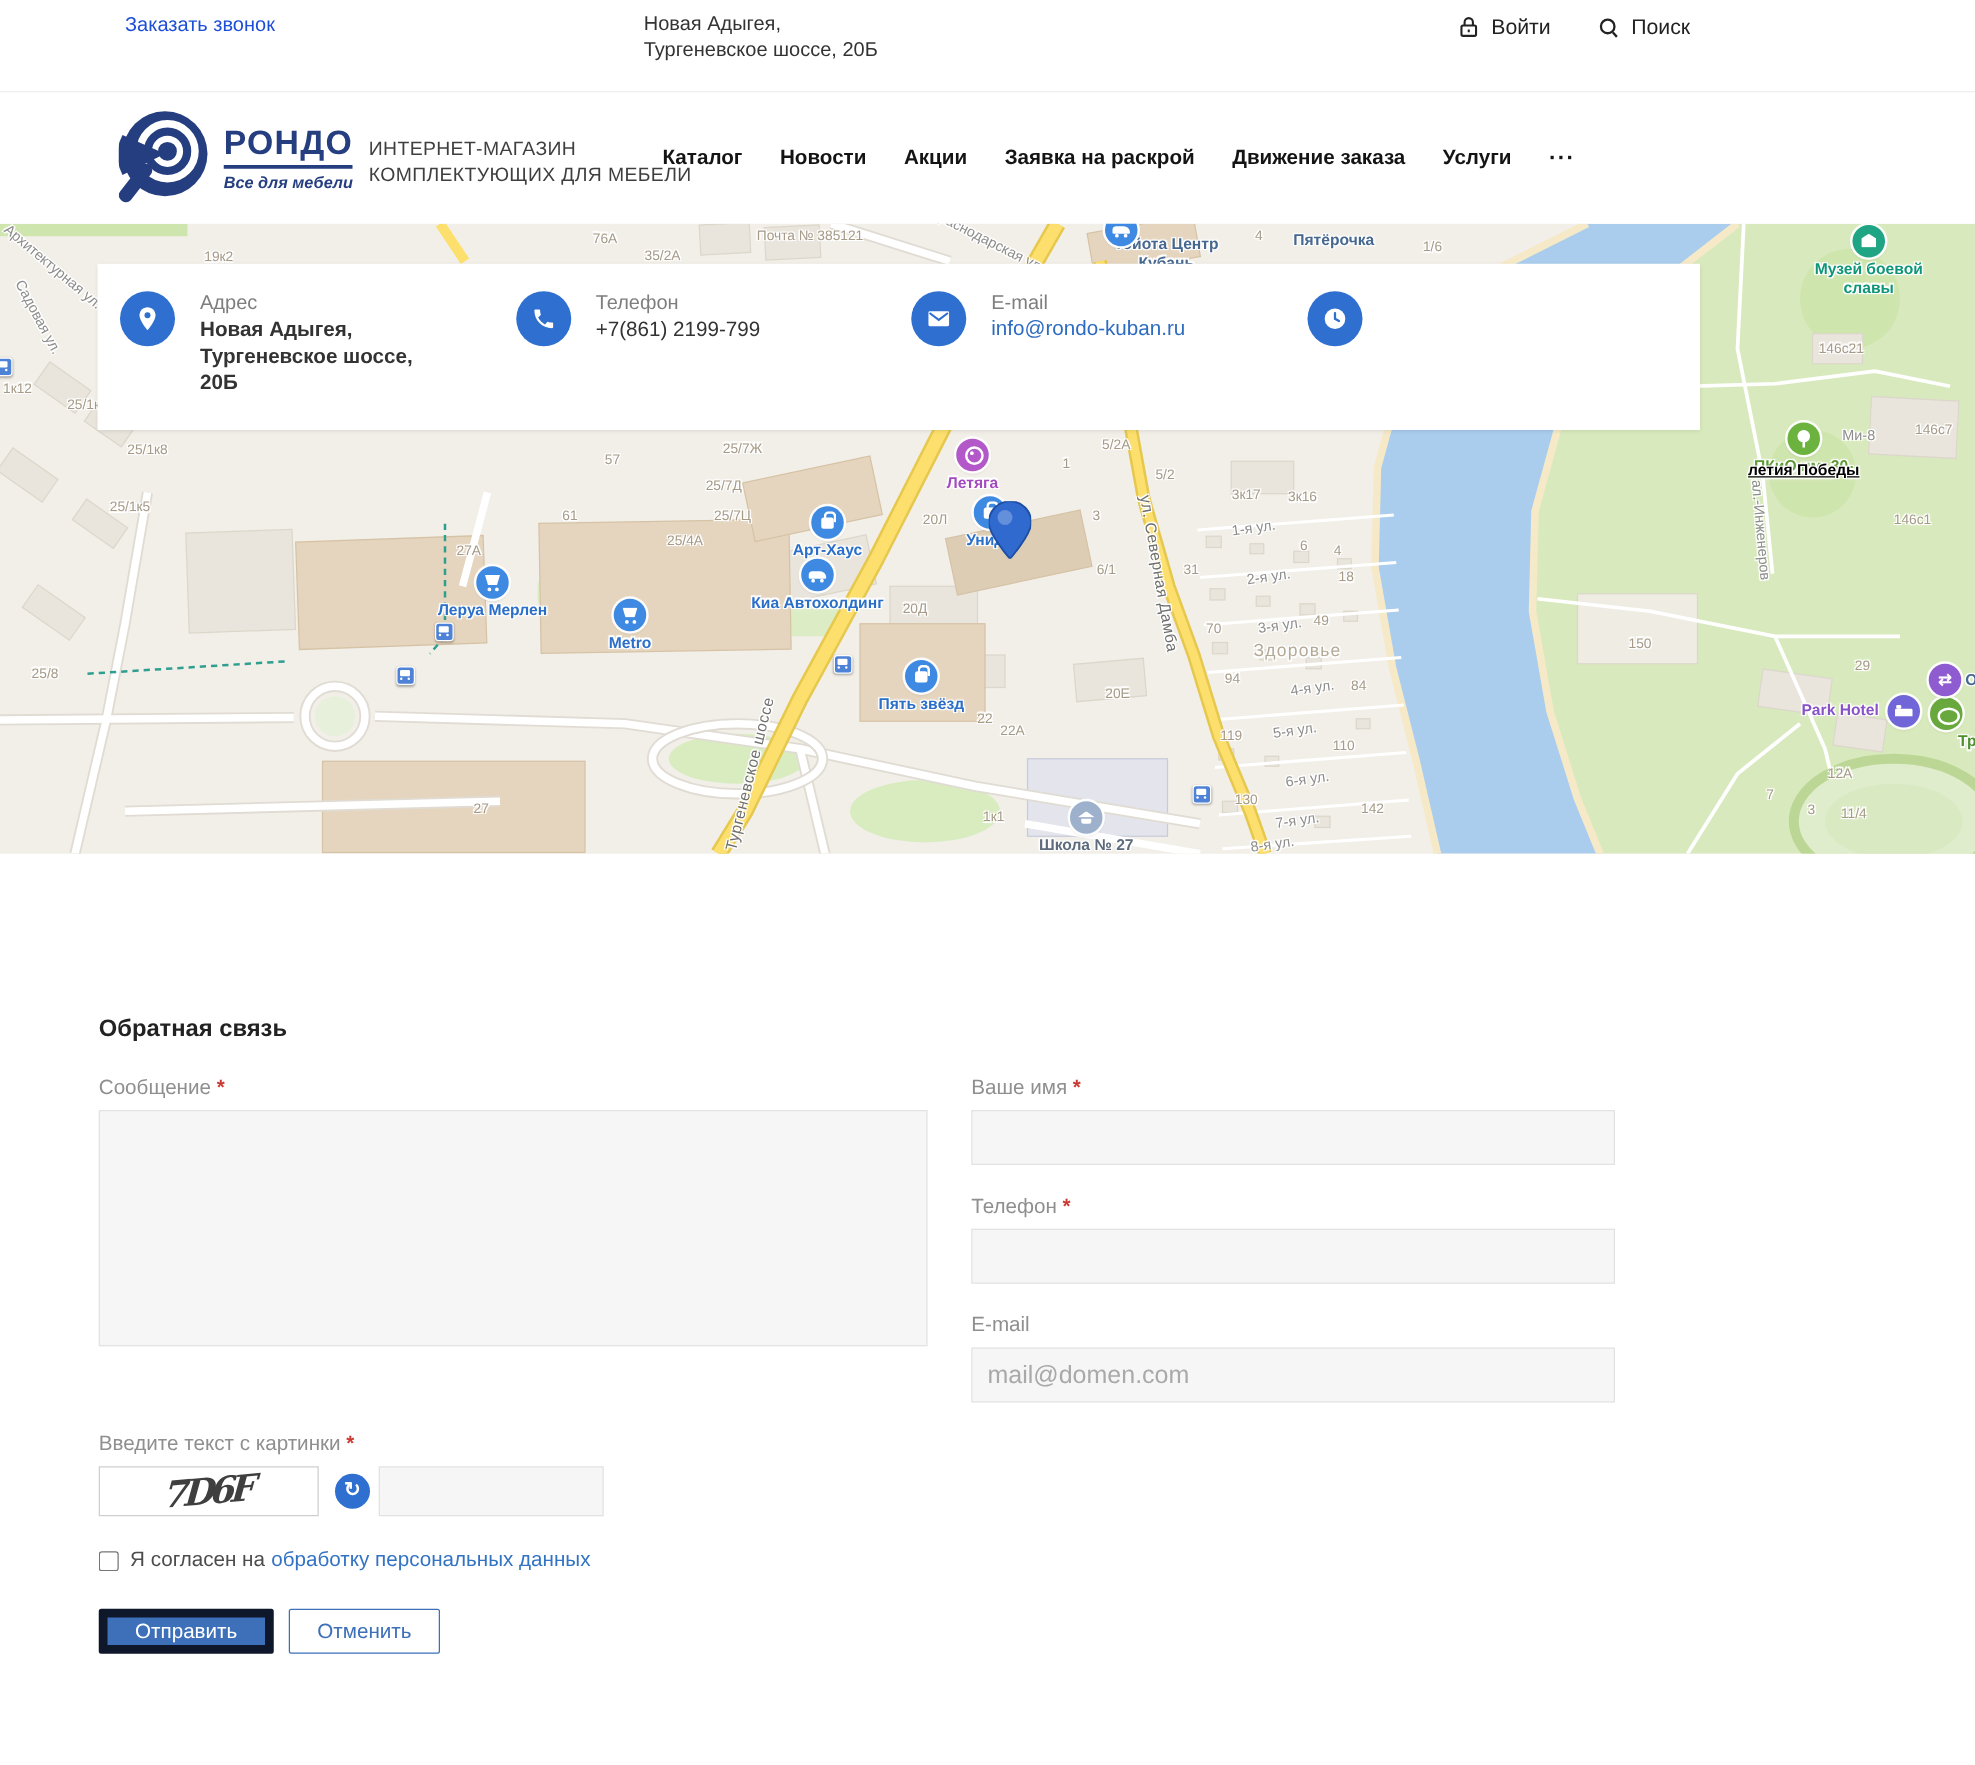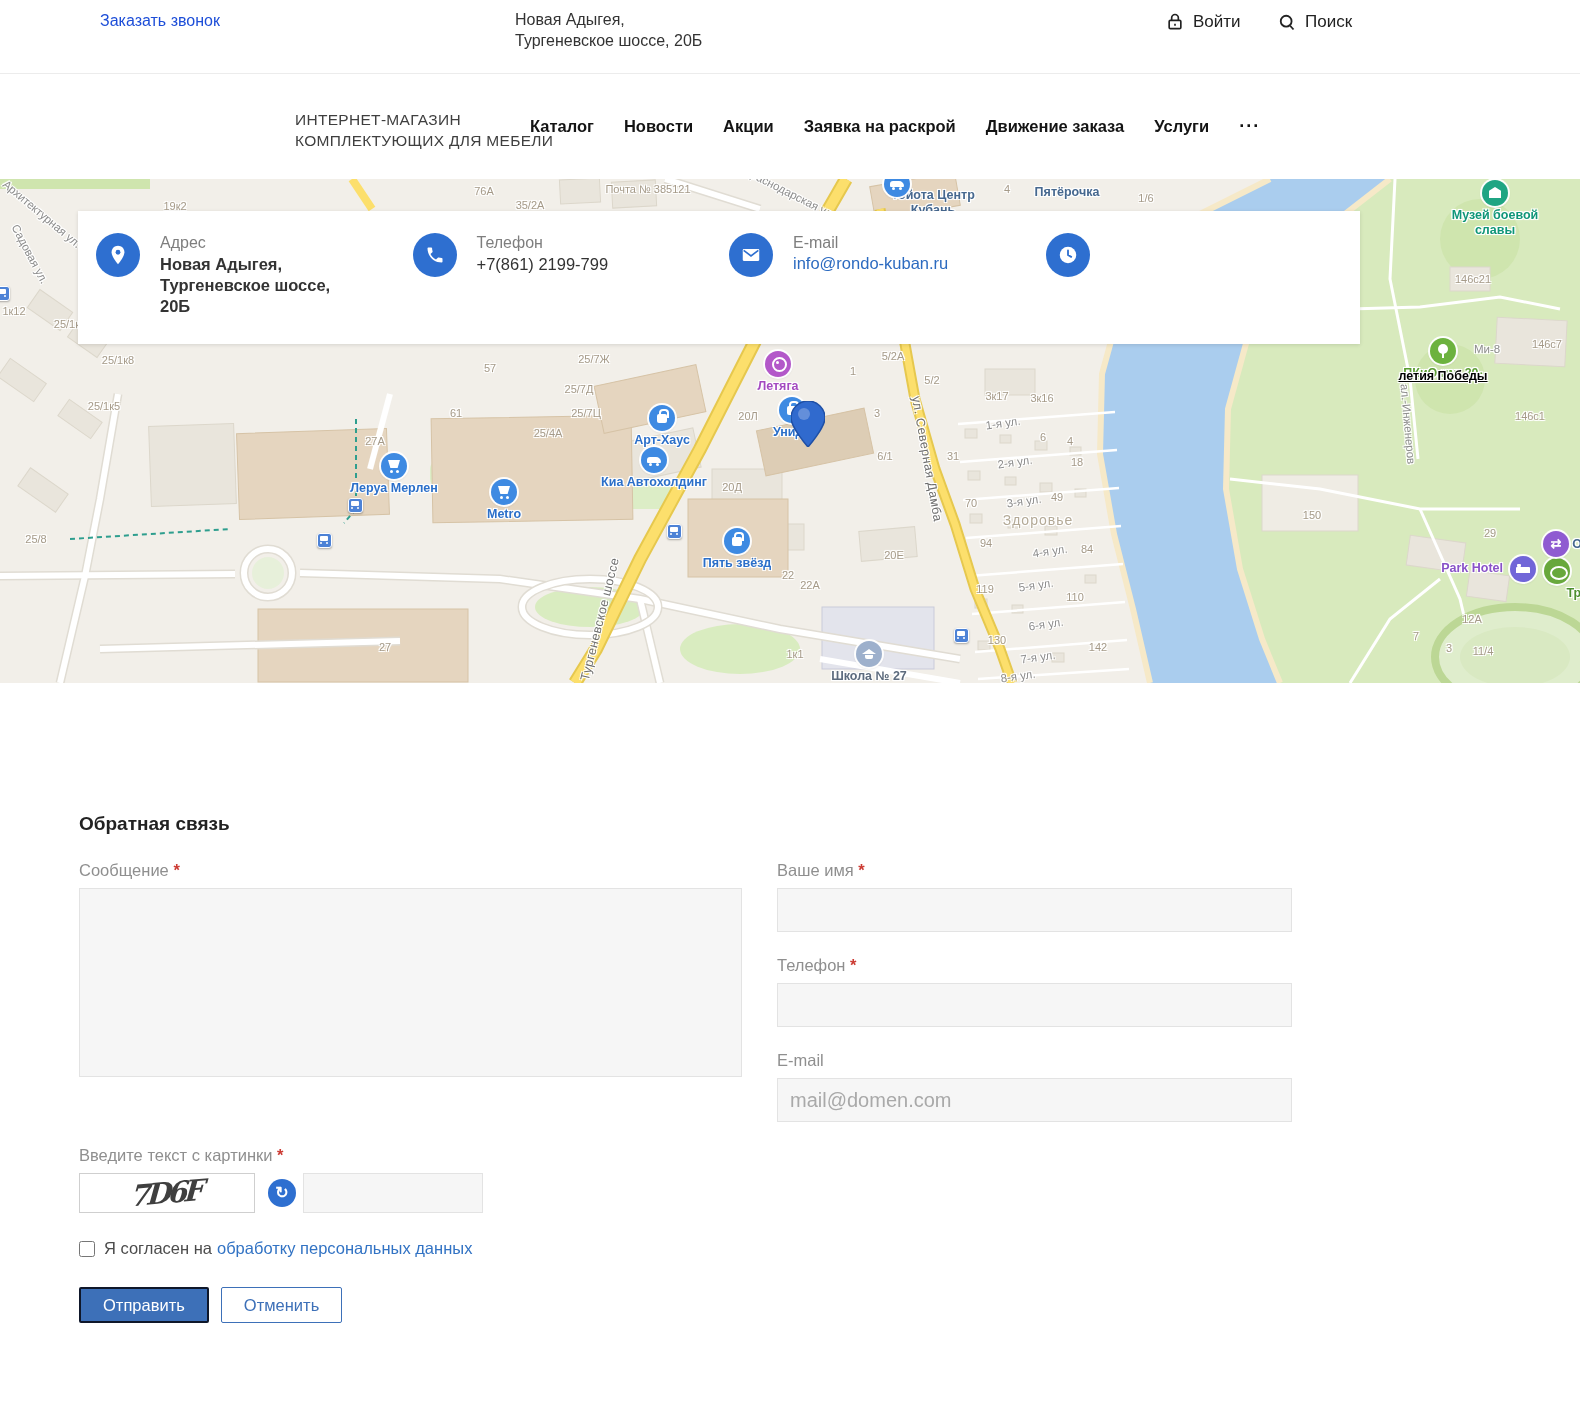--- a/index.html
+++ b/index.html
@@ -99,21 +99,21 @@
                   color:#3f3f3f; letter-spacing:-4px; transform:rotate(-5deg) skewX(-10deg); }
   .captcha-refresh { width:28px; height:28px; border-radius:50%; background:#2e6fd0; color:#fff; border:none;
                      font-size:16px; font-weight:bold; line-height:26px; text-align:center; margin:0 7px 0 13px; cursor:pointer; }
   .captcha-input { width:180px !important; height:40px !important; }
   .consent-row { margin-top:26px; display:flex; align-items:center; font-size:16.5px; color:#4c4c4c; }
   .consent-row input { width:16px; height:16px; margin-right:9px; accent-color:#3d70b8; }
   .consent-row a { color:#3273c4; text-decoration:none; cursor:pointer; margin-left:5px; }
   .btn-row { margin-top:29px; display:flex; gap:12px; }
   .btn { font-family:"Liberation Sans",sans-serif; font-size:16.5px; height:36px; padding:0 22px;
          border-radius:2px; cursor:pointer; }
-  .btn-primary { background:#3d70b8; color:#fff; border:2px solid #0f172a; }
+  .btn-primary { background:#3d70b8; color:#fff; border:7px solid #0f172a; }
   .btn-secondary { background:#fff; color:#3d70b8; border:1px solid #3d70b8; }
 </style>
 </head>
 <body>
 
 <div class="topbar">
   <a class="call-link">Заказать звонок</a>
   <div class="topbar-address">
     <div>Новая Адыгея,</div>
     <div>Тургеневское шоссе, 20Б</div>
@@ -131,20 +131,33 @@
       <svg width="20" height="22" viewBox="0 0 24 24" fill="none" stroke="#222" stroke-width="2.2">
         <circle cx="11" cy="11" r="6.5"></circle>
           <path d="M15.8 16.5l4 4.5"></path>
       </svg>
       <span>Поиск</span>
     </div>
   </div>
 </div>
 
 <div class="header">
+  <div class="logo">
+    <svg width="74" height="76" viewBox="0 0 74 76">
+      <circle cx="37" cy="35" r="34" fill="#253e80"></circle>
+      <circle cx="39" cy="33" r="22" fill="none" stroke="#fff" stroke-width="6"></circle>
+      <circle cx="39" cy="33" r="10" fill="#253e80" stroke="#fff" stroke-width="5"></circle>
+      <path d="M37 35 L3 52 A34 34 0 0 1 3 20 Z" fill="#253e80"></path>
+      <rect x="8" y="40" width="11" height="36" rx="5" transform="rotate(38 13 58)" fill="#253e80"></rect>
+    </svg>
+    <div class="logo-text">
+      <div class="logo-title">РОНДО</div>
+      <div class="logo-sub">Все для мебели</div>
+    </div>
+  </div>
   <div class="tagline">
     <div>ИНТЕРНЕТ-МАГАЗИН</div>
     <div>КОМПЛЕКТУЮЩИХ ДЛЯ МЕБЕЛИ</div>
   </div>
   <nav class="nav">
     <a>Каталог</a>
     <a>Новости</a>
     <a>Акции</a>
     <a>Заявка на раскрой</a>
     <a>Движение заказа</a>

